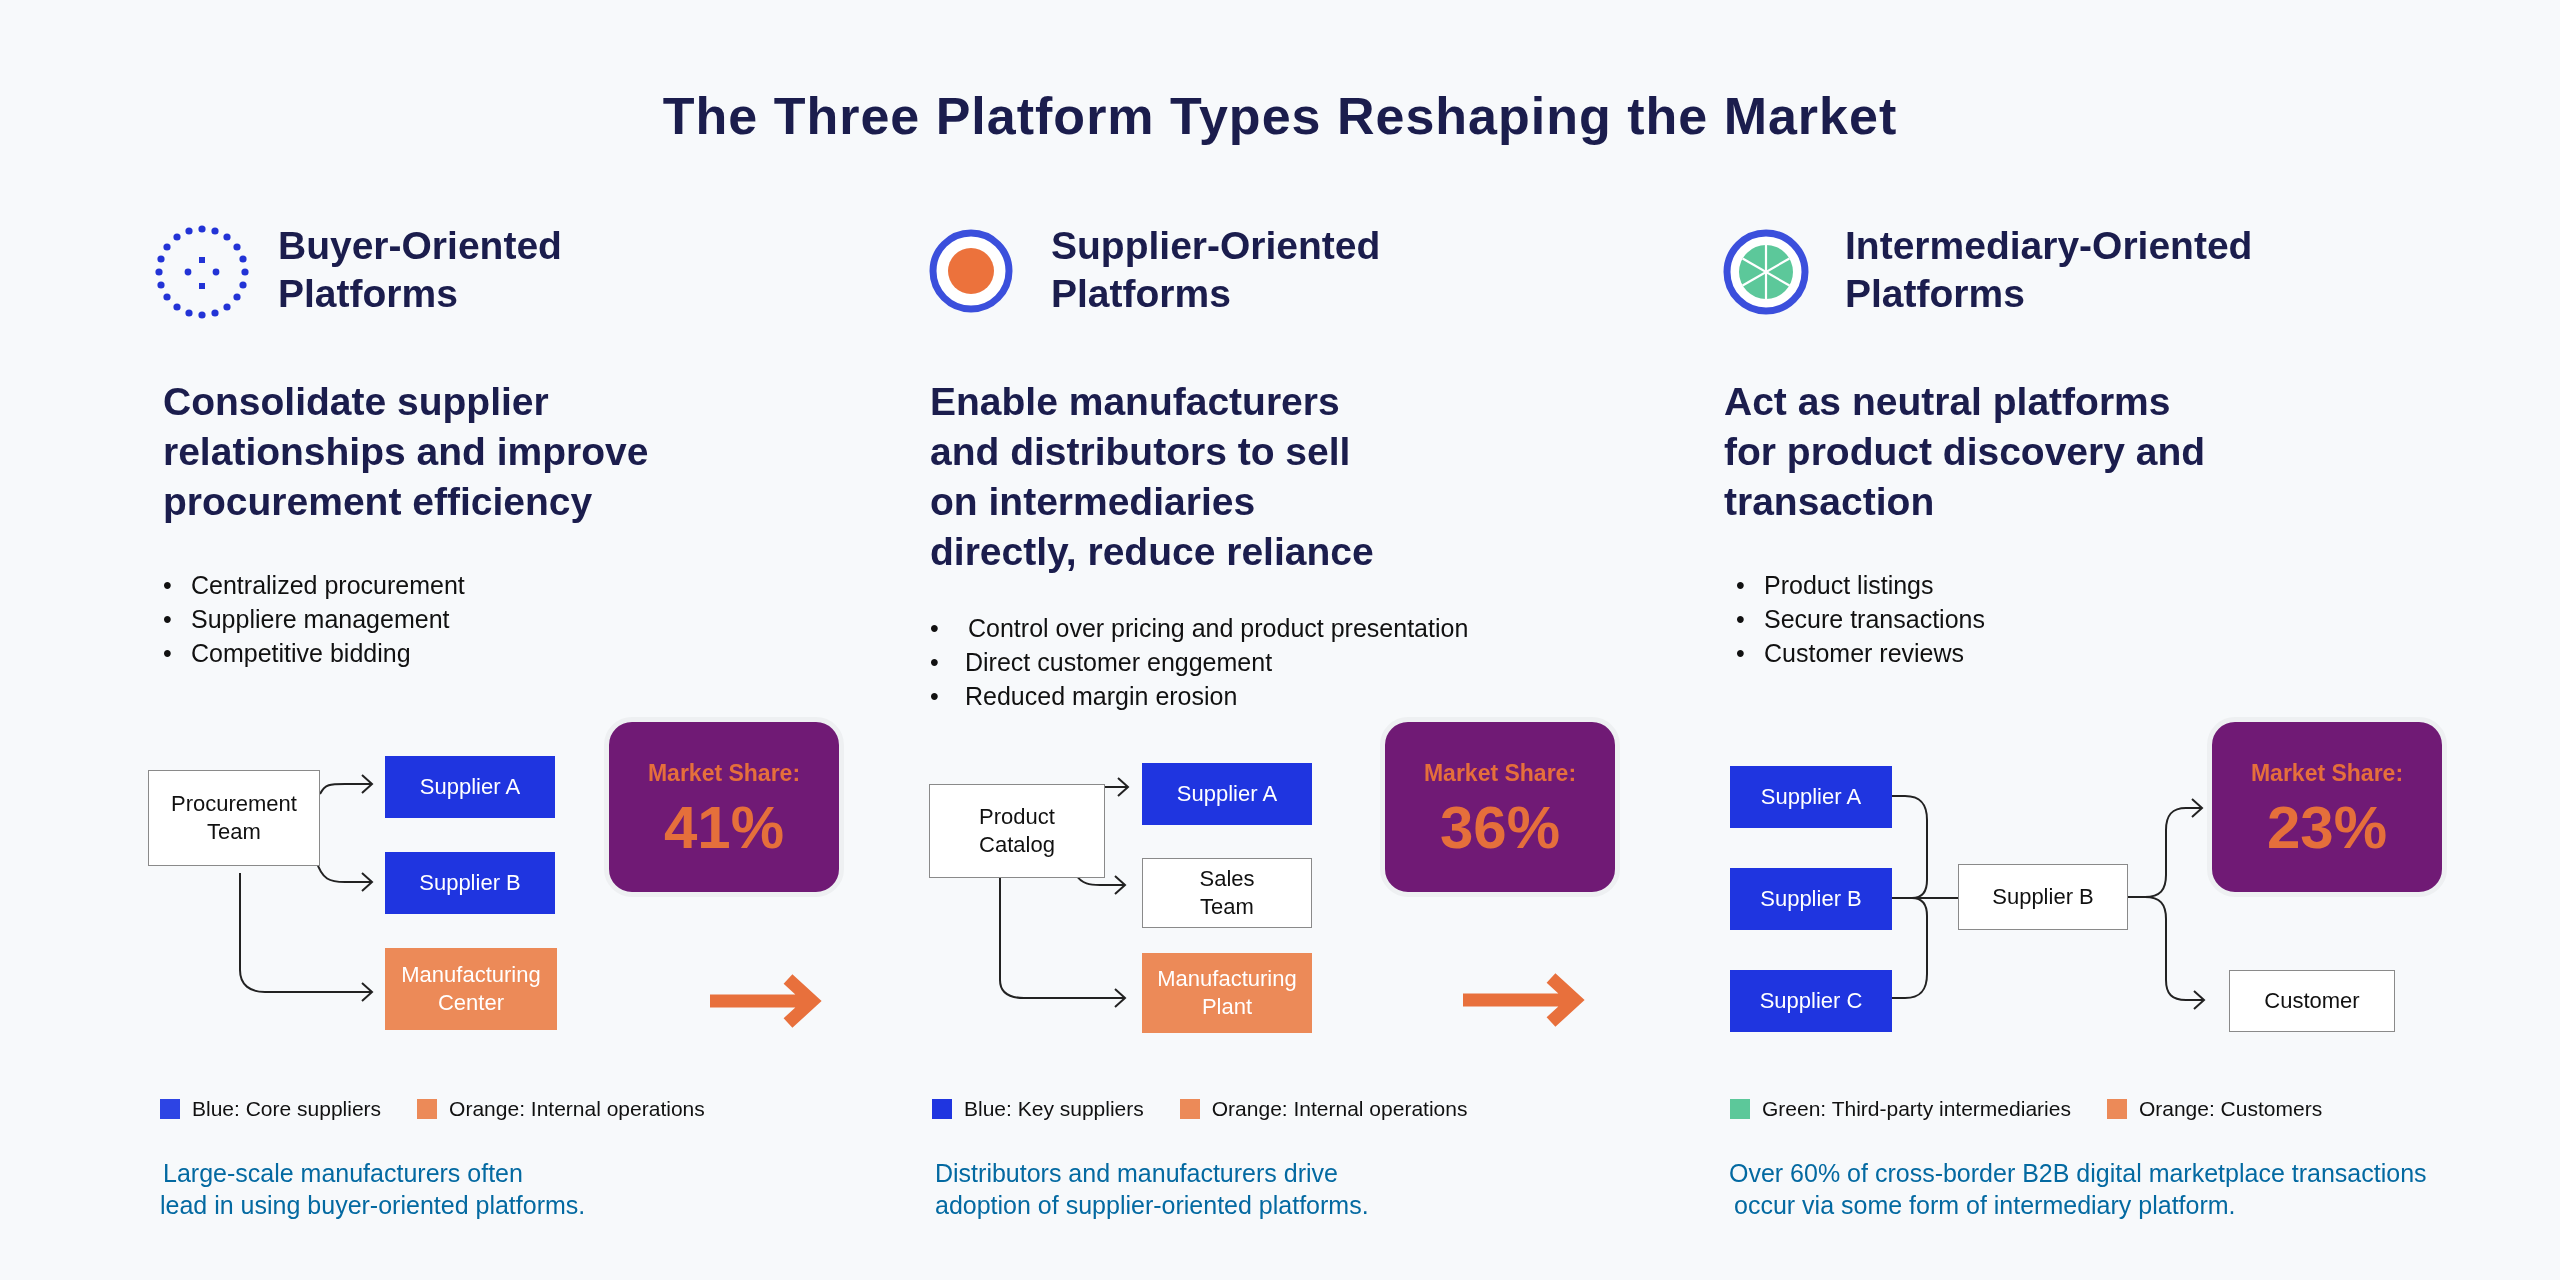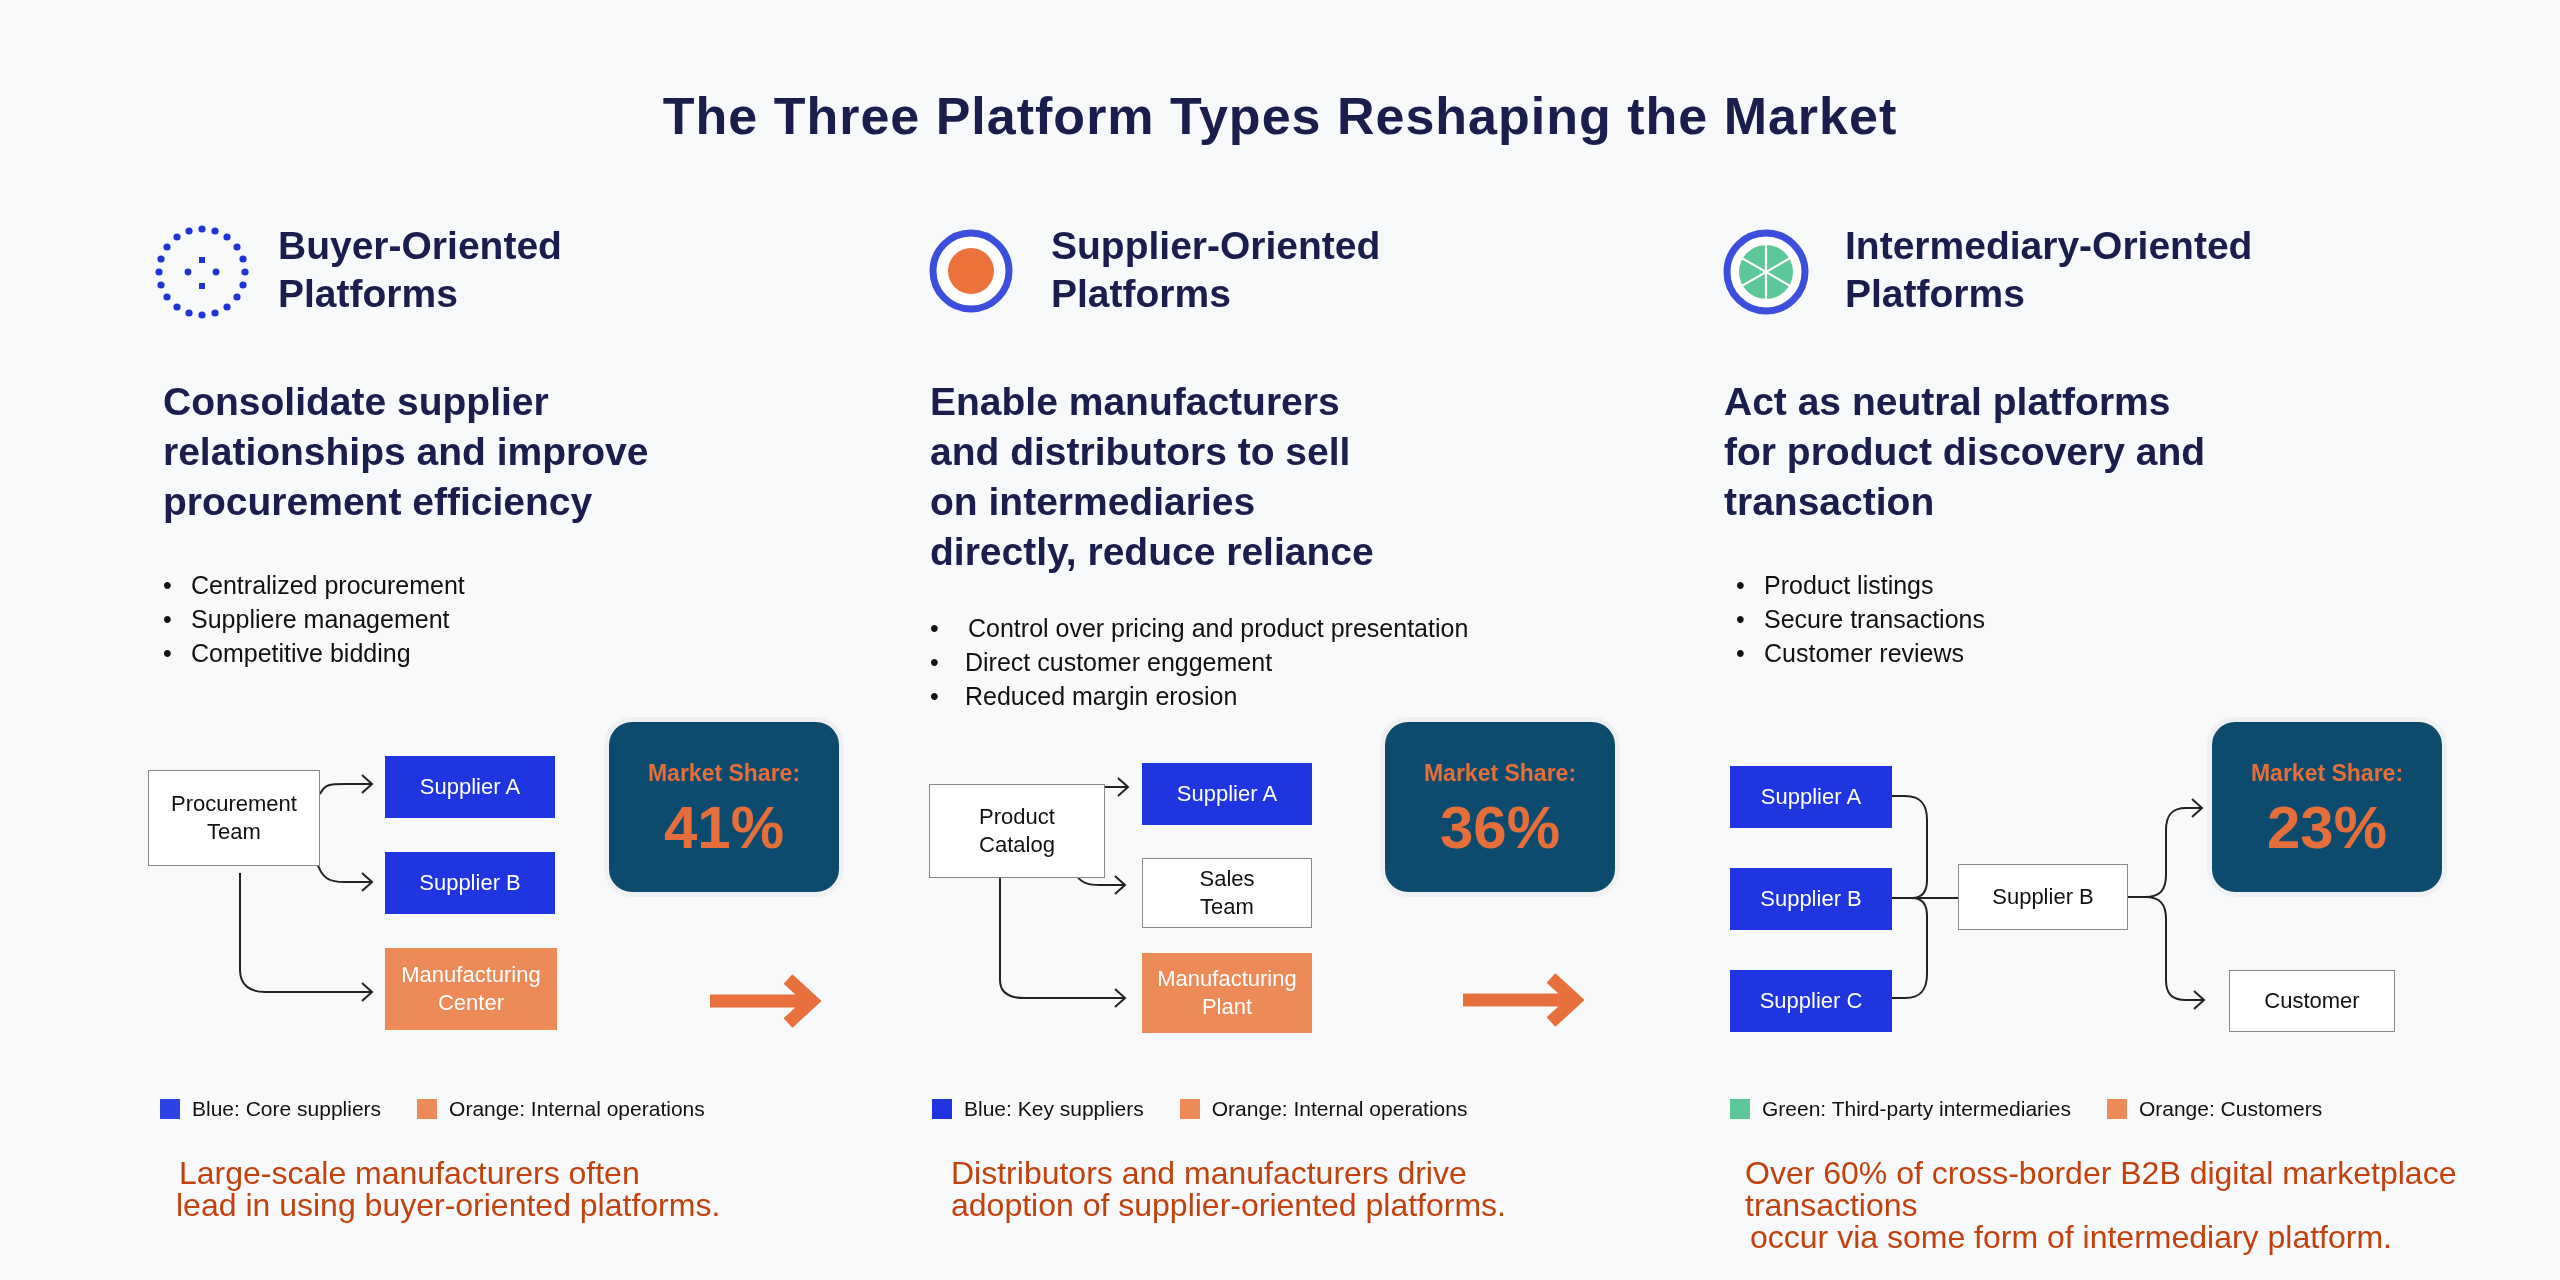--- a/index.html
+++ b/index.html
@@ -29,28 +29,28 @@
   .bullets li::before { content: "•"; position: absolute; left: 0; top: 0; }
   .node {
     position: absolute; display: flex; align-items: center; justify-content: center;
     text-align: center; font-size: 22px; line-height: 28px; border-radius: 0;
   }
   .node.blue { background: #1f35e0; color: #fff; }
   .node.orange { background: #ec8a58; color: #fff; }
   .node.white { background: #fff; border: 1.5px solid #8a8a8a; color: #111; }
   .share-card {
     position: absolute; width: 240px; height: 180px; border-radius: 28px;
-    border: 5px solid #eef0f2; background: #0c4a6e; text-align: center;
+    border: 5px solid #eef0f2; background: #701a75; text-align: center;
   }
   .share-label { display: block; margin-top: 38px; font-size: 23px; font-weight: 700; color: #e56f3b; }
   .share-value { display: block; margin-top: 6px; font-size: 60px; font-weight: 700; color: #e56f3b; }
   .legend { position: absolute; display: flex; align-items: center; font-size: 21px; color: #111; }
   .swatch { width: 20px; height: 20px; margin-right: 12px; display: inline-block; }
   .legend-item { display: flex; align-items: center; margin-right: 36px; }
-  .note { position: absolute; font-size: 32px; line-height: 32px; color: #c2410c; margin-left: 16px; }
+  .note { position: absolute; font-size: 25px; line-height: 32px; color: #0369a1; }
   svg.lines { position: absolute; left: 0; top: 0; overflow: visible; }
 </style>
 </head>
 <body>
 
 <div class="title">The Three Platform Types Reshaping the Market</div>
 
 <div>
   <svg class="abs" style="left:155px;top:225px" width="94" height="94" viewBox="0 0 94 94">
     <g fill="#2233d6">

